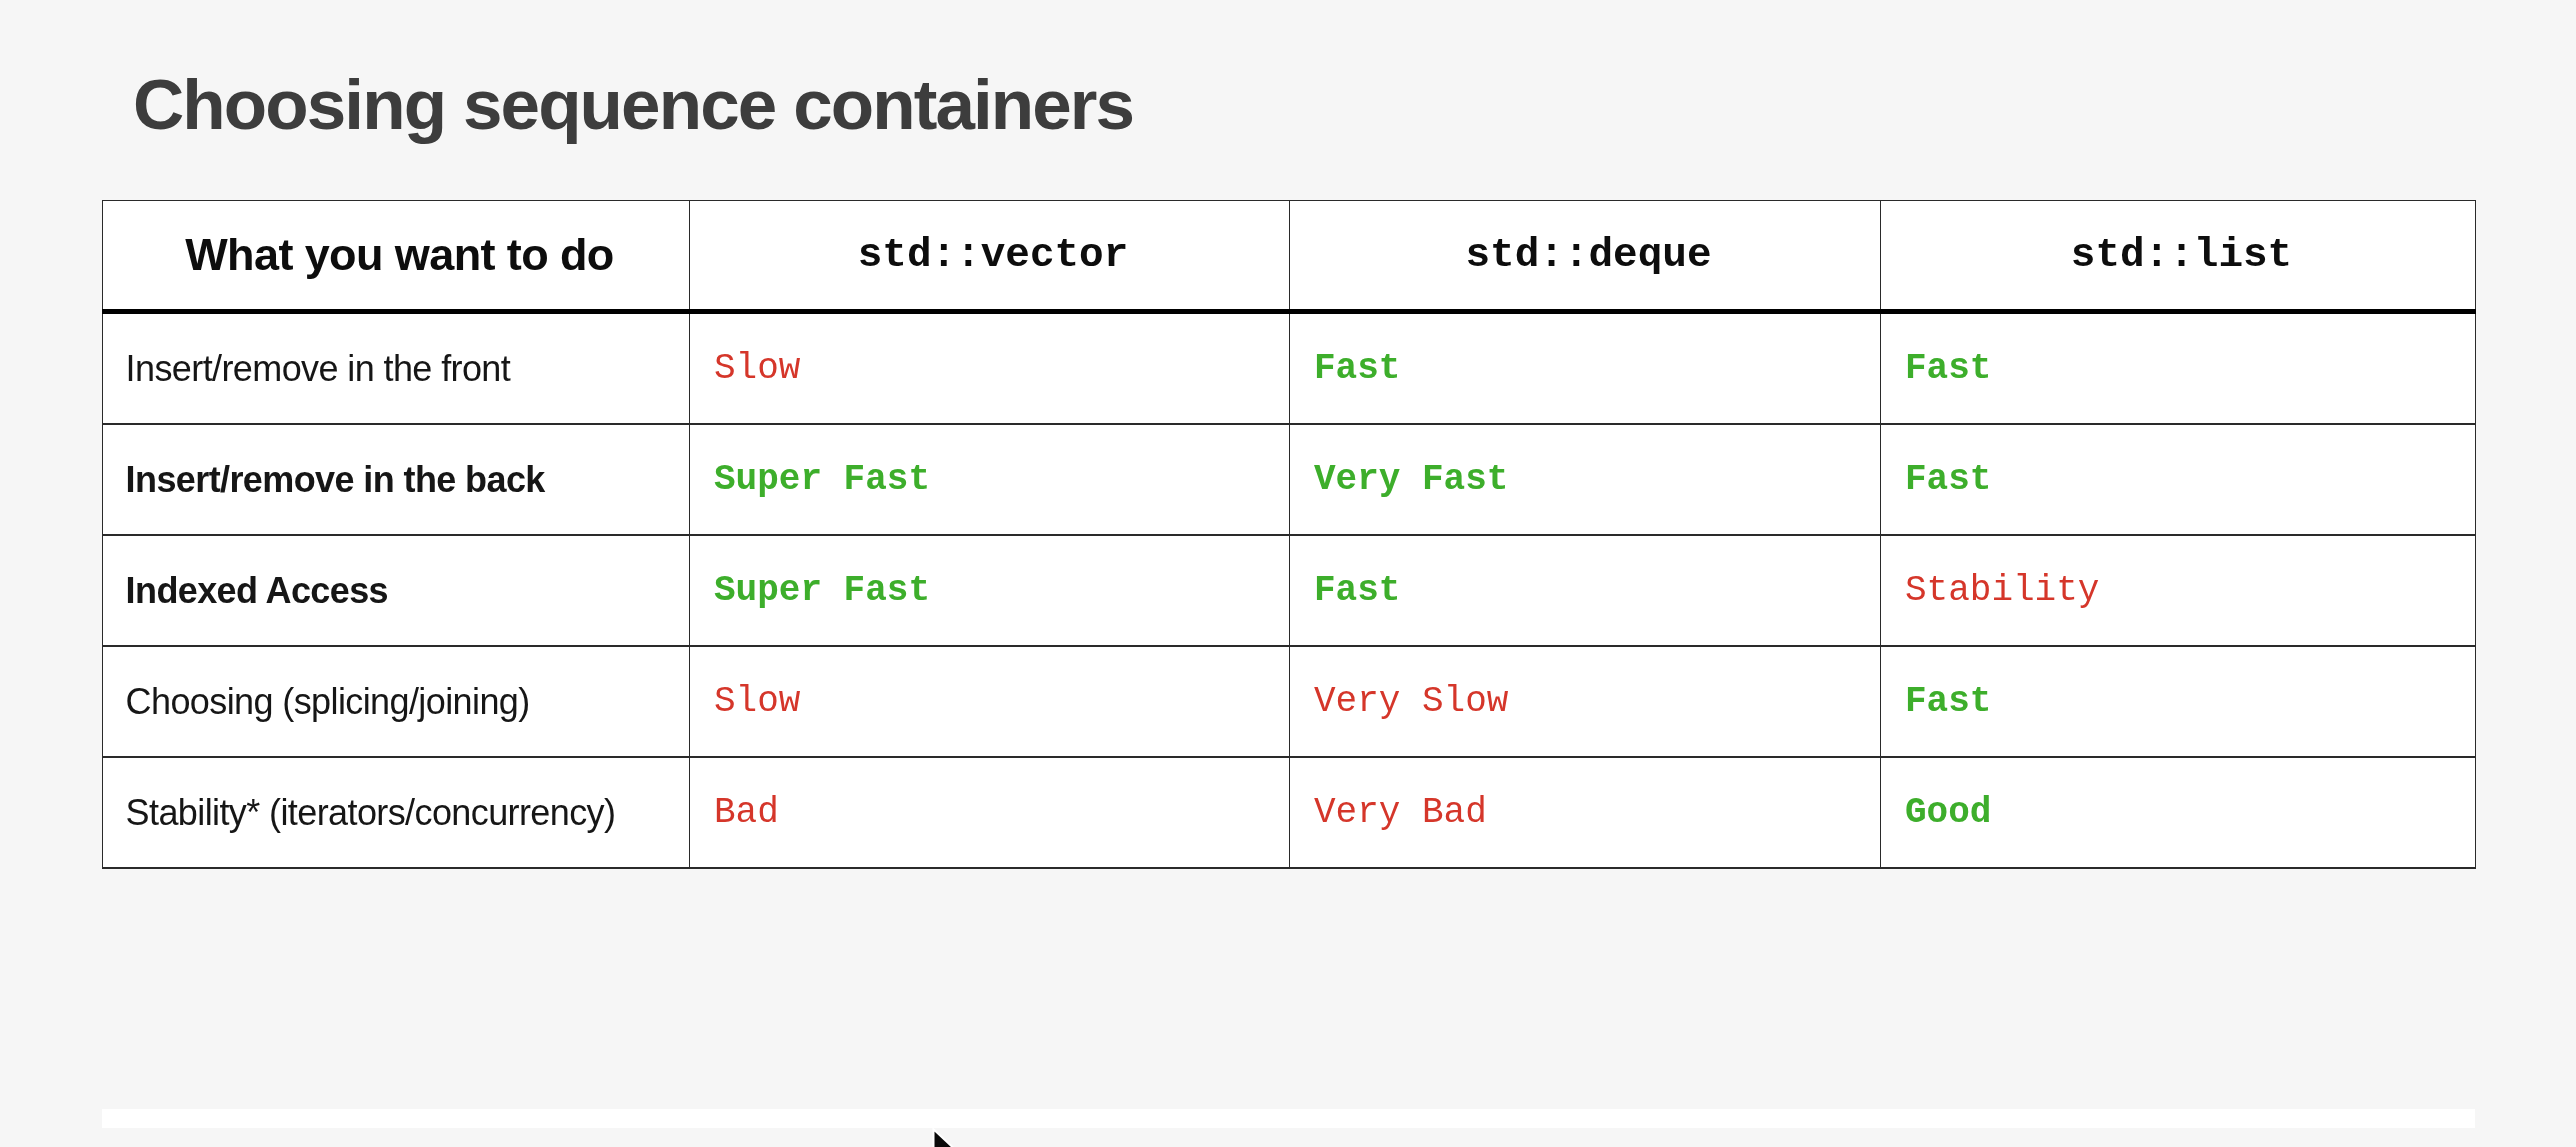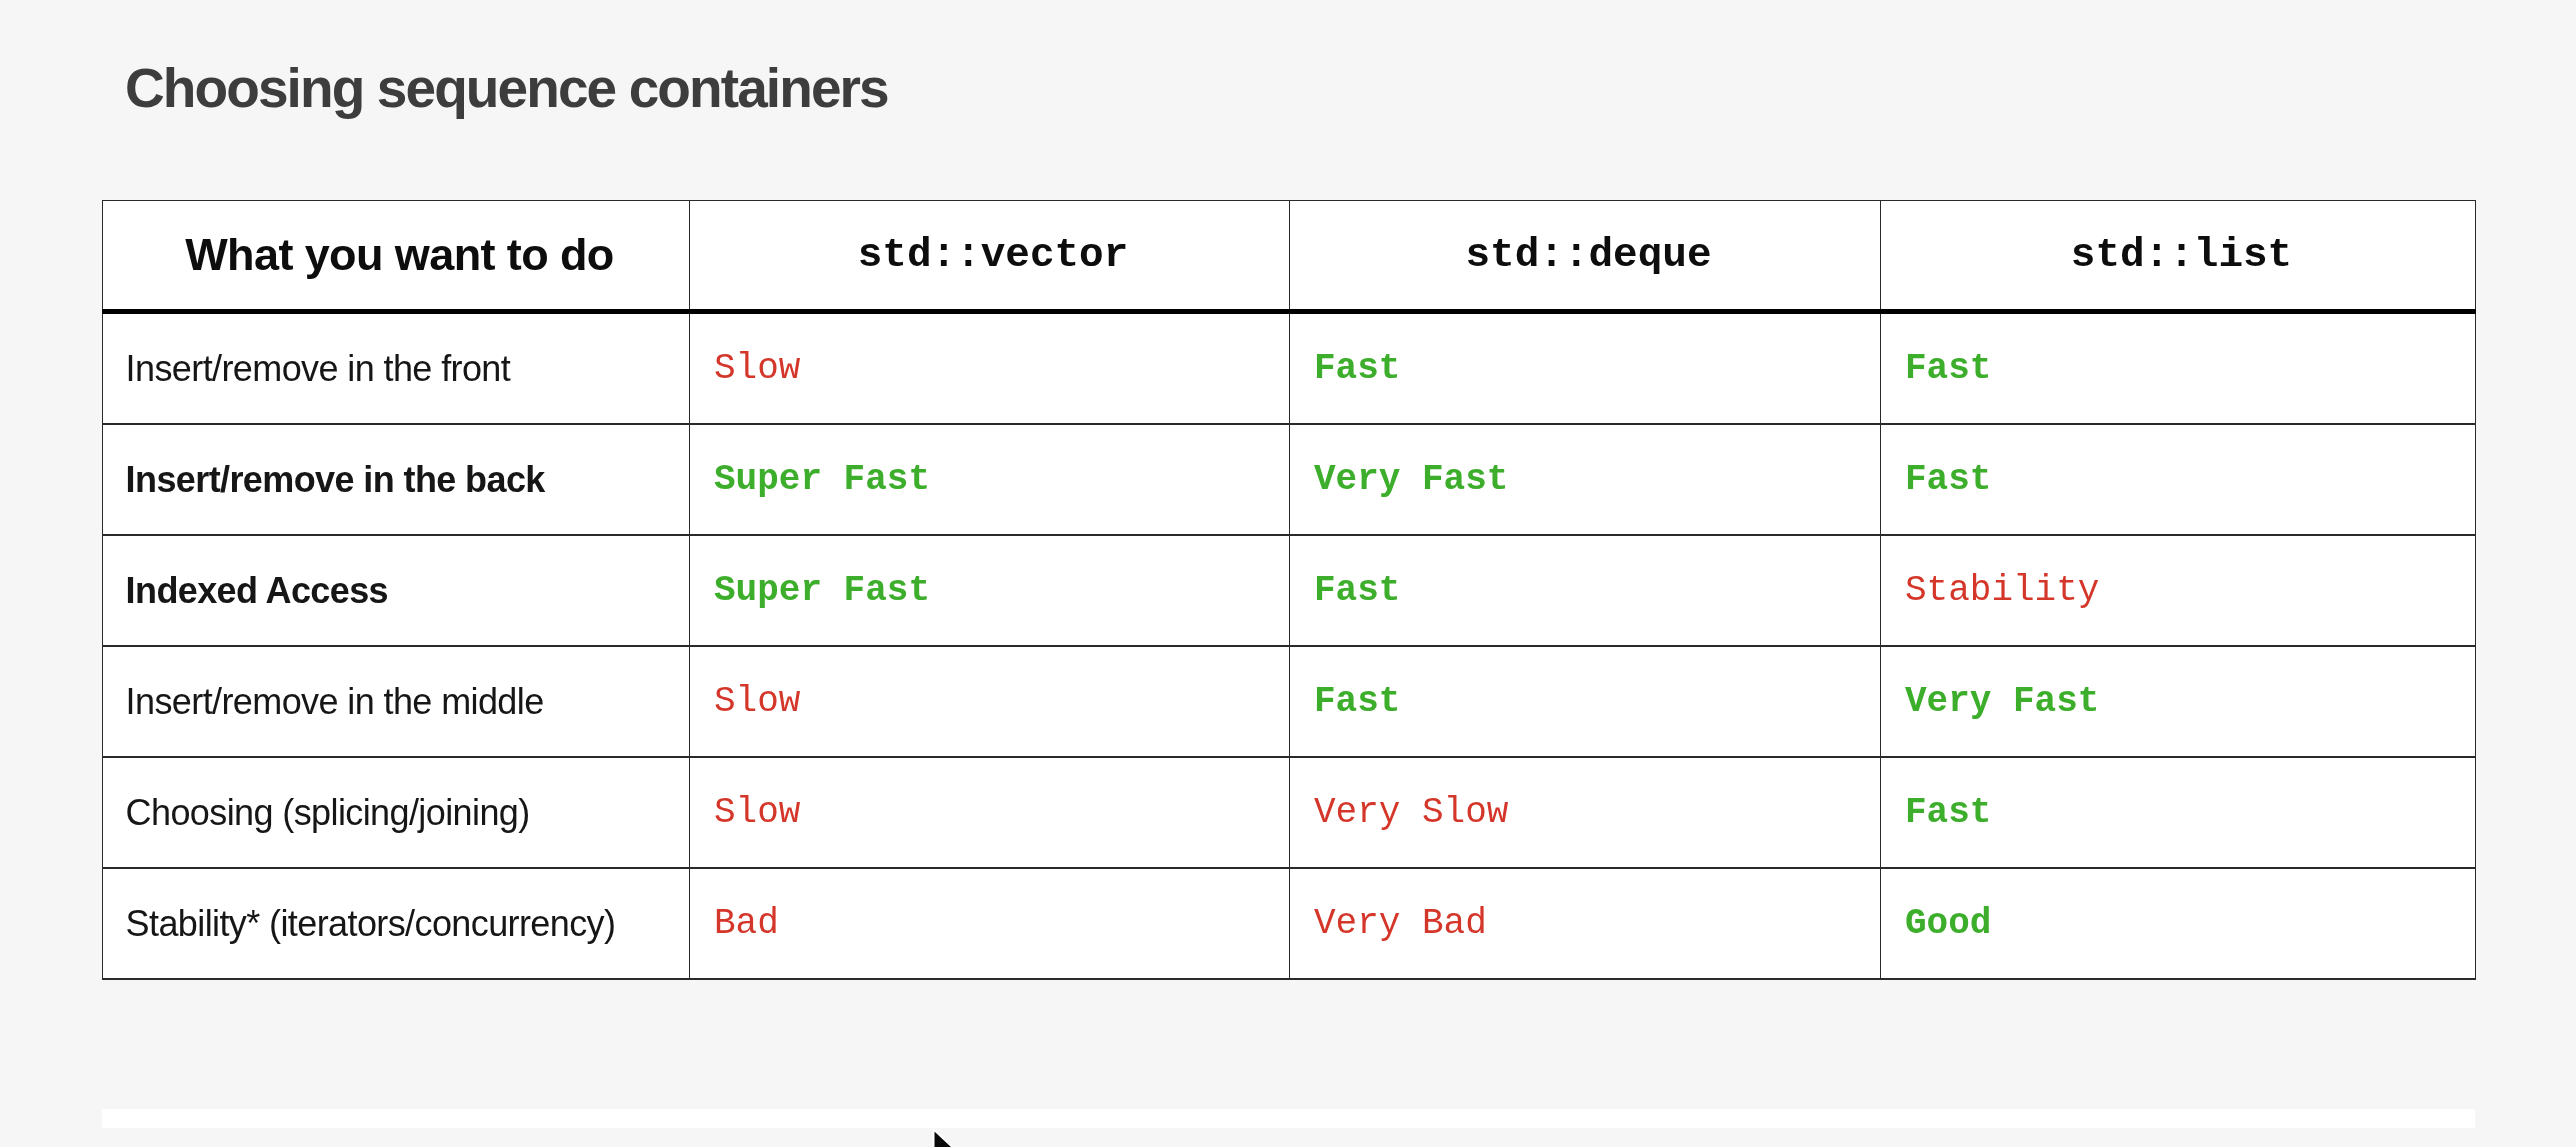--- a/index.html
+++ b/index.html
@@ -6,22 +6,22 @@
   .page{
     position:relative;
     width:2576px;height:1147px;
     background:var(--background,#f6f6f6);
     overflow:hidden;
     font-family:"Liberation Sans", sans-serif;
   }
   .title{
     position:absolute;
     left:117px;top:48px;
-    margin:8px;
-    font-size:55px;
+    margin:16px;
+    font-size:71px;
     font-weight:700;
     letter-spacing:-1.9px;
     color:var(--title,#3d3d3d);
   }
   .white-strip{
     position:absolute;
     left:102px;top:1109px;
     width:2373px;height:19px;
     background:#ffffff;
   }
@@ -123,26 +123,20 @@
         <td class="val c-good">Very Fast</td>
         <td class="val c-good">Fast</td>
       </tr>
       <tr>
         <td class="label c-bold">Indexed Access</td>
         <td class="val c-good">Super Fast</td>
         <td class="val c-good">Fast</td>
         <td class="val c-bad">Stability</td>
       </tr>
       <tr>
-        <td class="label c-regular">Insert/remove in the middle</td>
-        <td class="val c-bad">Slow</td>
-        <td class="val c-good">Fast</td>
-        <td class="val c-good">Very Fast</td>
-      </tr>
-      <tr>
         <td class="label c-regular">Choosing (splicing/joining)</td>
         <td class="val c-bad">Slow</td>
         <td class="val c-bad">Very Slow</td>
         <td class="val c-good">Fast</td>
       </tr>
       <tr>
         <td class="label c-regular">Stability* (iterators/concurrency)</td>
         <td class="val c-bad">Bad</td>
         <td class="val c-bad">Very Bad</td>
         <td class="val c-good">Good</td>

